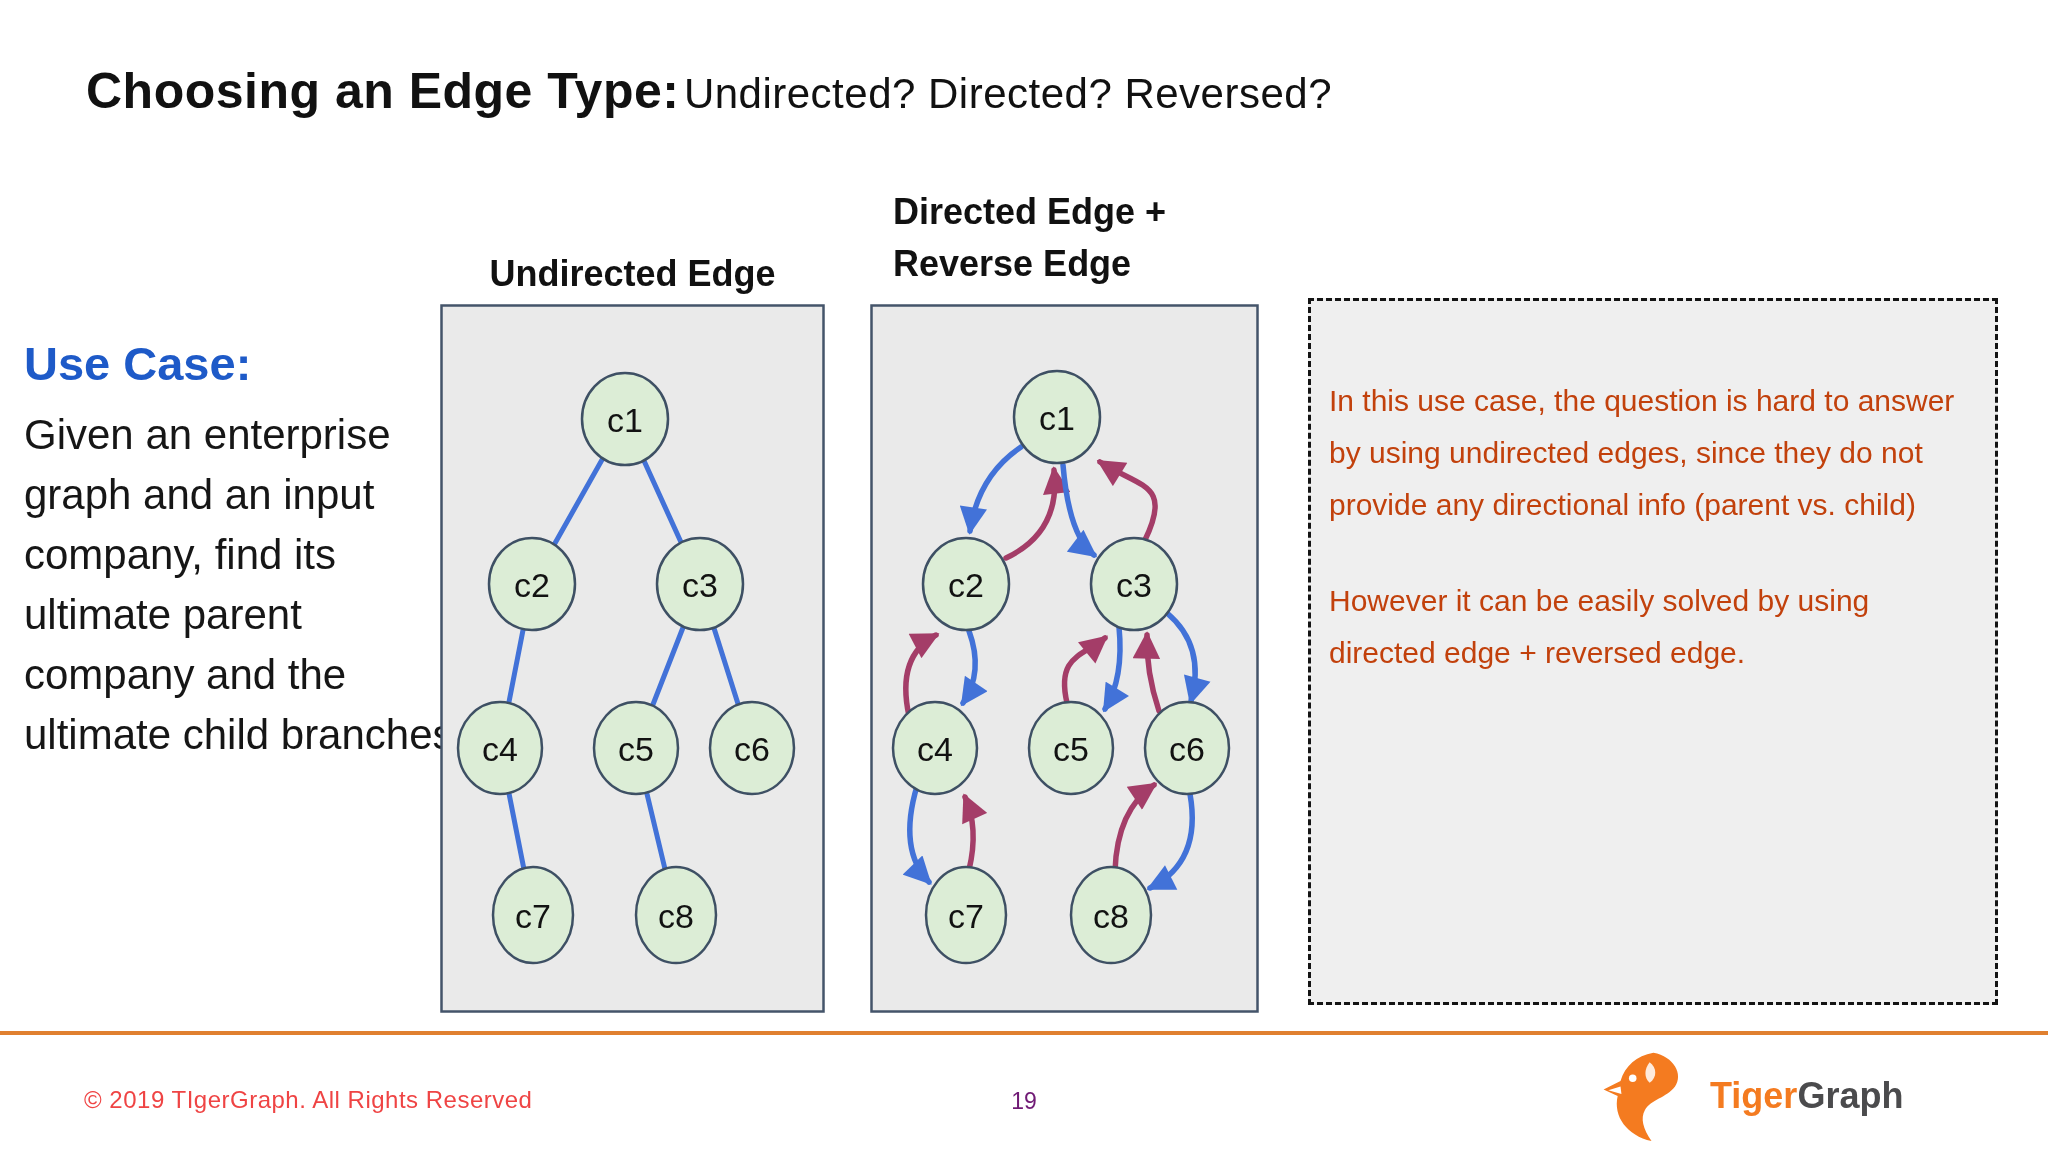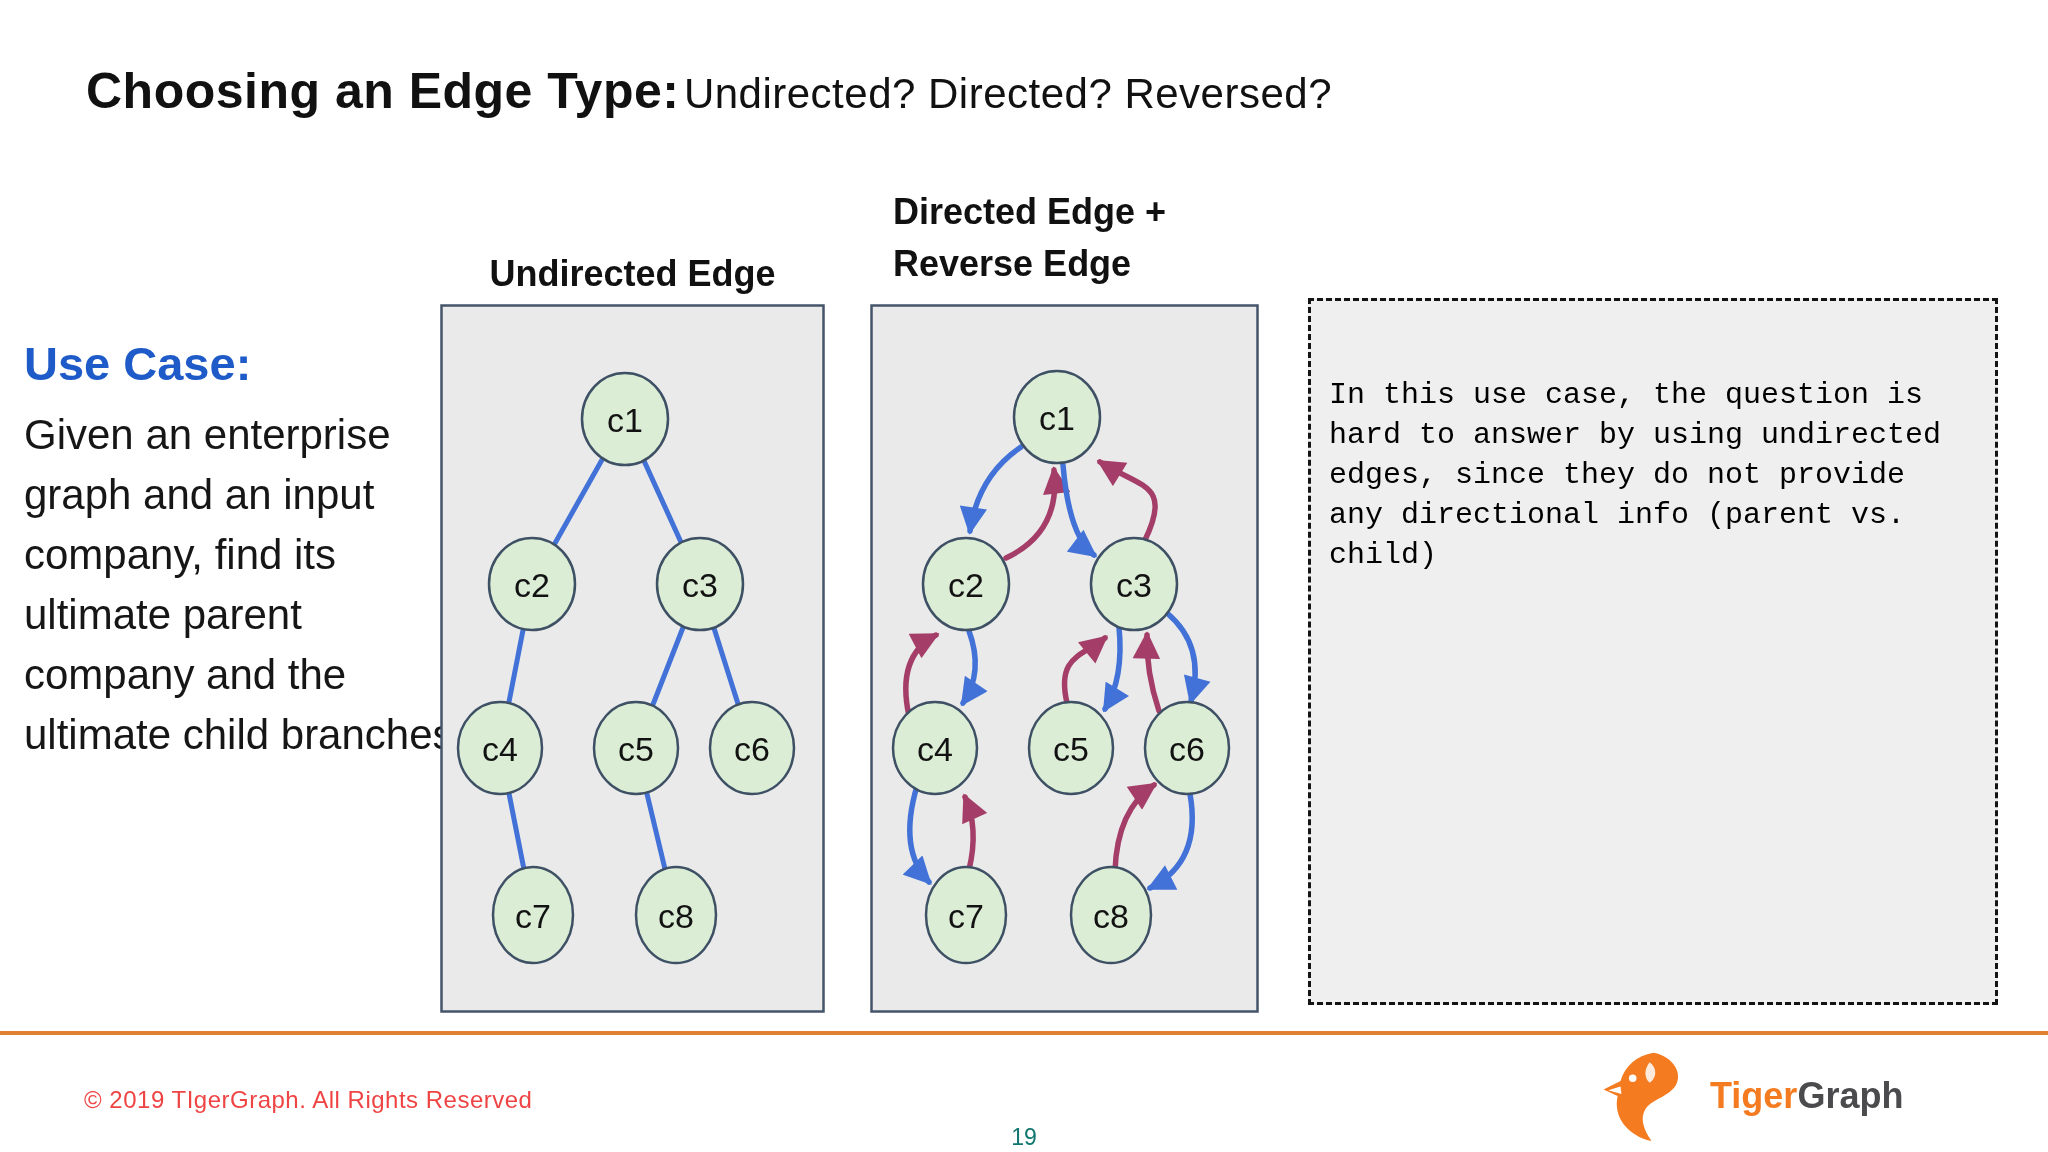--- a/index.html
+++ b/index.html
@@ -26,29 +26,28 @@
 
   .panel { border:none; }
 
   .notes-box {
     left:1308px; top:298px; width:690px; height:707px;
     background:#efefef;
     border:3px dashed #141414;
     padding:74px 20px 0 18px;
   }
   .notes-box p {
-    color:#000000; font-size:30px; line-height:40px;
+    color:#c2410c; font-size:30px; line-height:52px;
     margin-bottom:44px;
-    font-family:Liberation Mono, monospace;
   }
 
   .orange-rule { left:0; top:1031px; width:2048px; height:4px; background:#e08030; }
 
   .footer-copyright { left:84px; top:1086px; font-size:24px; color:#ef4444; letter-spacing:0.5px; }
-  .footer-page { left:0; top:1124px; width:2048px; text-align:center; font-size:23px; color:#0f766e; }
+  .footer-page { left:0; top:1088px; width:2048px; text-align:center; font-size:23px; color:#701a75; }
 
   .logo { left:1592px; top:1046px; width:410px; height:100px; display:flex; align-items:center; }
   .logo-text { font-size:36px; font-weight:bold; margin-left:14px; letter-spacing:0px; }
   .logo-text .brand-orange { color:#f47b20; }
   .logo-text .brand-dark { color:#4b4b4d; }
 
   svg text.node-label {
     font-family:"Liberation Sans", sans-serif;
     font-size:34px; fill:#121212;
     text-anchor:middle; dominant-baseline:middle;
@@ -178,20 +177,21 @@
     </g>
     <g>
       <ellipse cx="241" cy="611" rx="40" ry="48" fill="#dcedd6" stroke="#3e5064" stroke-width="2.5"></ellipse>
       <text class="node-label" x="241" y="615">c8</text>
     </g>
   </g>
 </svg>
 
 <div class="abs notes-box">
   <p>In this use case, the question is hard to answer by using undirected edges, since they do not provide any directional info (parent vs. child)</p>
+  <p>However it can be easily solved by using directed edge + reversed edge.</p>
 </div>
 
 <div class="abs orange-rule"></div>
 <div class="abs footer-copyright">© 2019 TIgerGraph. All Rights Reserved</div>
 <div class="abs footer-page">19</div>
 
 <div class="abs logo">
   <svg width="104" height="94" viewBox="0 0 100 100">
     <path d="M60,4 C42,7 30,18 25,34 L7,43 L22,50 C17,72 32,92 58,98 C49,85 46,74 51,65 C57,54 74,52 83,40 C92,27 82,8 60,4 Z" fill="#f47b20"></path>
     <path d="M25,40 L12,44 L26,48 Z" fill="#ffffff"></path>

